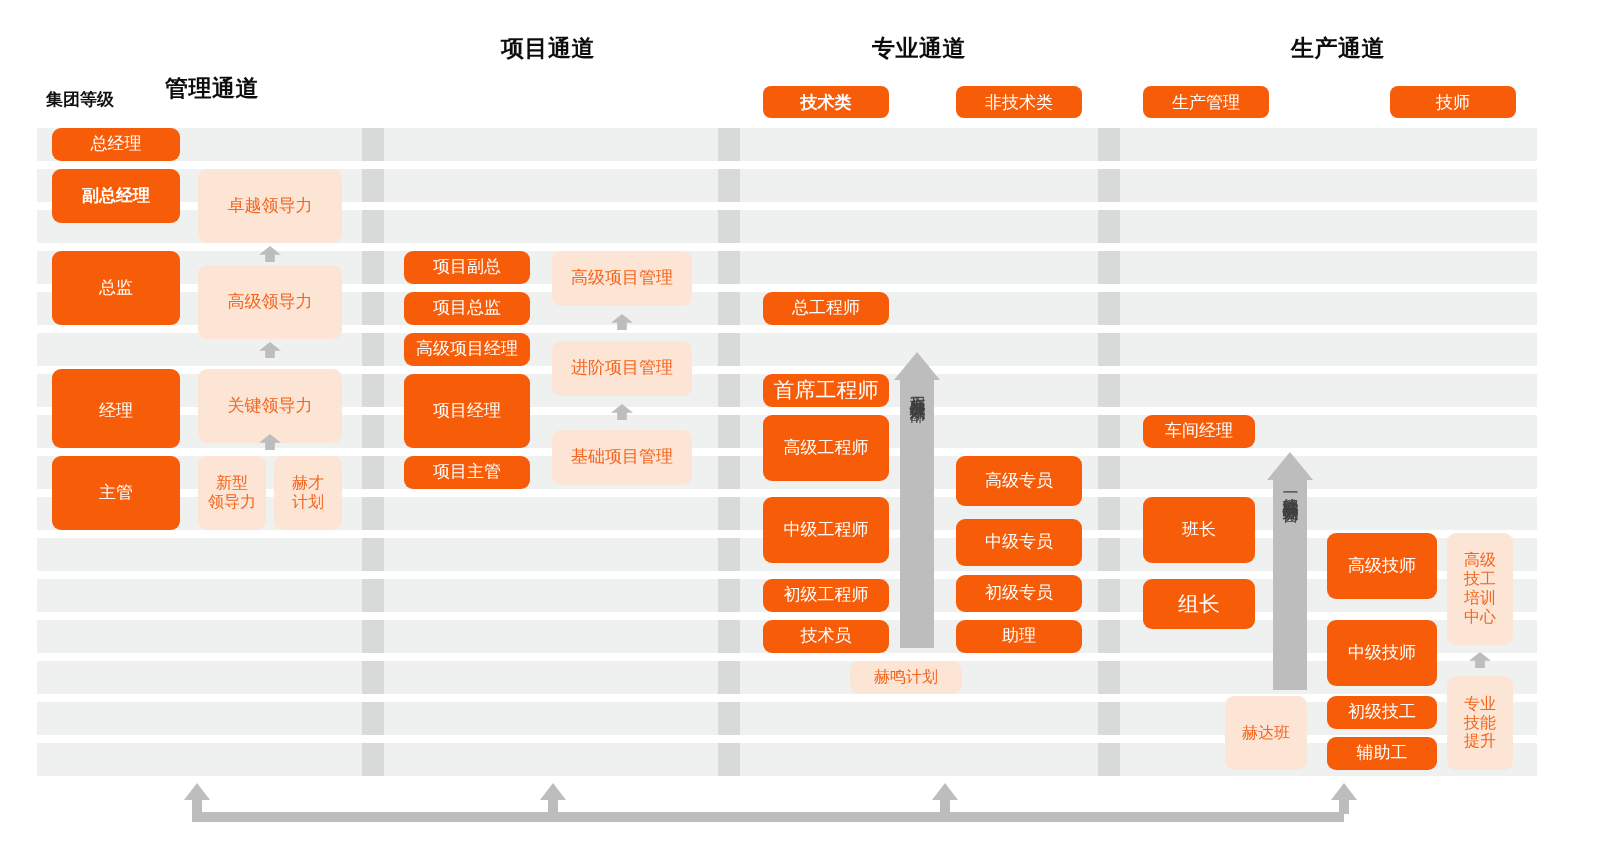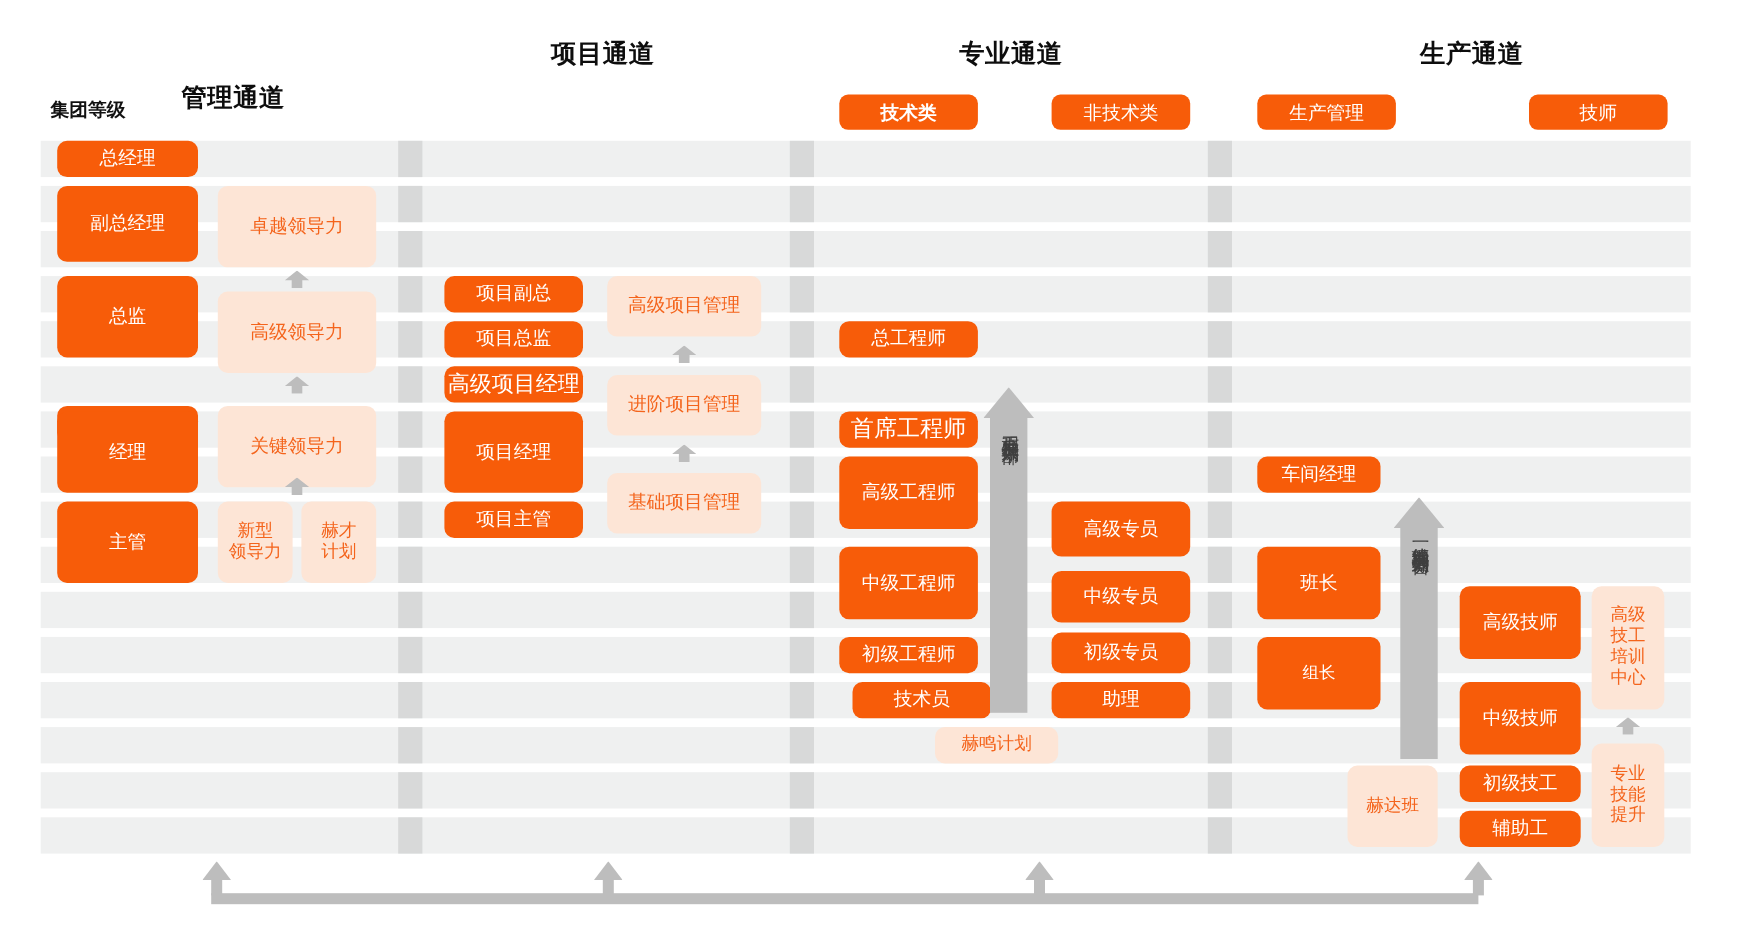--- a/index.html
+++ b/index.html
@@ -212,54 +212,54 @@
       <div class="sep-cell" style="left: 718px; width: 22px; top: 702px;"></div>
       <div class="sep-cell" style="left: 1098px; width: 22px; top: 702px;"></div>
       <div class="row-stripe" style="top: 743px;"></div>
       <div class="sep-cell" style="left: 362px; width: 22px; top: 743px;"></div>
       <div class="sep-cell" style="left: 718px; width: 22px; top: 743px;"></div>
       <div class="sep-cell" style="left: 1098px; width: 22px; top: 743px;"></div>
     </div>
 
   <div id="boxes-layer">
       <div class="pill solid" style="left: 52px; top: 128px; width: 128px; height: 33px; font-size: 17px;">总经理</div>
-      <div class="pill solid" style="left: 52px; top: 169px; width: 128px; height: 69px; font-size: 17px;">副总经理</div>
+      <div class="pill solid" style="left: 52px; top: 169px; width: 128px; height: 54px; font-size: 17px; font-weight: bold;">副总经理</div>
       <div class="pill solid" style="left: 52px; top: 251px; width: 128px; height: 74px; font-size: 17px;">总监</div>
       <div class="pill solid" style="left: 52px; top: 333px; width: 128px; height: 33px; font-size: 17px; margin-top: 36px;">高级经理</div>
       <div class="pill solid" style="left: 52px; top: 374px; width: 128px; height: 74px; font-size: 17px;">经理</div>
       <div class="pill solid" style="left: 52px; top: 456px; width: 128px; height: 74px; font-size: 17px;">主管</div>
       <div class="pill soft" style="left: 198px; top: 169px; width: 144px; height: 74px; font-size: 17px;">卓越领导力</div>
       <div class="pill soft" style="left: 198px; top: 265px; width: 144px; height: 74px; font-size: 17px;">高级领导力</div>
       <div class="pill soft" style="left: 198px; top: 369px; width: 144px; height: 74px; font-size: 17px;">关键领导力</div>
       <div class="pill soft" style="left: 198px; top: 456px; width: 68px; height: 74px; font-size: 16px;">新型
 领导力</div>
       <div class="pill soft" style="left: 274px; top: 456px; width: 68px; height: 74px; font-size: 16px;">赫才
 计划</div>
       <div class="pill solid" style="left: 404px; top: 251px; width: 126px; height: 33px; font-size: 17px;">项目副总</div>
       <div class="pill solid" style="left: 404px; top: 292px; width: 126px; height: 33px; font-size: 17px;">项目总监</div>
-      <div class="pill solid" style="left: 404px; top: 333px; width: 126px; height: 33px; font-size: 20px;">高级项目经理</div>
+      <div class="pill solid" style="left: 404px; top: 333px; width: 126px; height: 33px; font-size: 17px;">高级项目经理</div>
       <div class="pill solid" style="left: 404px; top: 374px; width: 126px; height: 74px; font-size: 17px;">项目经理</div>
       <div class="pill solid" style="left: 404px; top: 456px; width: 126px; height: 33px; font-size: 17px;">项目主管</div>
       <div class="pill soft" style="left: 552px; top: 251px; width: 140px; height: 55px; font-size: 17px;">高级项目管理</div>
       <div class="pill soft" style="left: 552px; top: 341px; width: 140px; height: 55px; font-size: 17px;">进阶项目管理</div>
       <div class="pill soft" style="left: 552px; top: 430px; width: 140px; height: 55px; font-size: 17px;">基础项目管理</div>
       <div class="pill solid" style="left: 763px; top: 292px; width: 126px; height: 33px; font-size: 17px;">总工程师</div>
       <div class="pill solid" style="left: 763px; top: 374px; width: 126px; height: 33px; font-size: 21px;">首席工程师</div>
       <div class="pill solid" style="left: 763px; top: 415px; width: 126px; height: 66px; font-size: 17px;">高级工程师</div>
       <div class="pill solid" style="left: 763px; top: 497px; width: 126px; height: 66px; font-size: 17px;">中级工程师</div>
       <div class="pill solid" style="left: 763px; top: 579px; width: 126px; height: 33px; font-size: 17px;">初级工程师</div>
-      <div class="pill solid" style="left: 763px; top: 620px; width: 126px; height: 33px; font-size: 17px; margin-left: 12px;">技术员</div>
+      <div class="pill solid" style="left: 763px; top: 620px; width: 126px; height: 33px; font-size: 17px;">技术员</div>
       <div class="pill solid" style="left: 956px; top: 456px; width: 126px; height: 50px; font-size: 17px;">高级专员</div>
       <div class="pill solid" style="left: 956px; top: 519px; width: 126px; height: 47px; font-size: 17px;">中级专员</div>
       <div class="pill solid" style="left: 956px; top: 575px; width: 126px; height: 37px; font-size: 17px;">初级专员</div>
       <div class="pill solid" style="left: 956px; top: 620px; width: 126px; height: 33px; font-size: 17px;">助理</div>
       <div class="pill soft" style="left: 850px; top: 661px; width: 112px; height: 33px; font-size: 16px;">赫鸣计划</div>
       <div class="pill solid" style="left: 1143px; top: 415px; width: 112px; height: 33px; font-size: 17px;">车间经理</div>
       <div class="pill solid" style="left: 1143px; top: 497px; width: 112px; height: 66px; font-size: 17px;">班长</div>
-      <div class="pill solid" style="left: 1143px; top: 579px; width: 112px; height: 66px; font-size: 15px;">组长</div>
+      <div class="pill solid" style="left: 1143px; top: 579px; width: 112px; height: 50px; font-size: 21px;">组长</div>
       <div class="pill solid" style="left: 1327px; top: 533px; width: 110px; height: 66px; font-size: 17px;">高级技师</div>
       <div class="pill solid" style="left: 1327px; top: 620px; width: 110px; height: 66px; font-size: 17px;">中级技师</div>
       <div class="pill solid" style="left: 1327px; top: 696px; width: 110px; height: 33px; font-size: 17px;">初级技工</div>
       <div class="pill solid" style="left: 1327px; top: 737px; width: 110px; height: 33px; font-size: 17px;">辅助工</div>
       <div class="pill soft" style="left: 1447px; top: 533px; width: 66px; height: 112px; font-size: 16px;">高级
 技工
 培训
 中心</div>
       <div class="pill soft" style="left: 1447px; top: 676px; width: 66px; height: 94px; font-size: 16px;">专业
 技能

